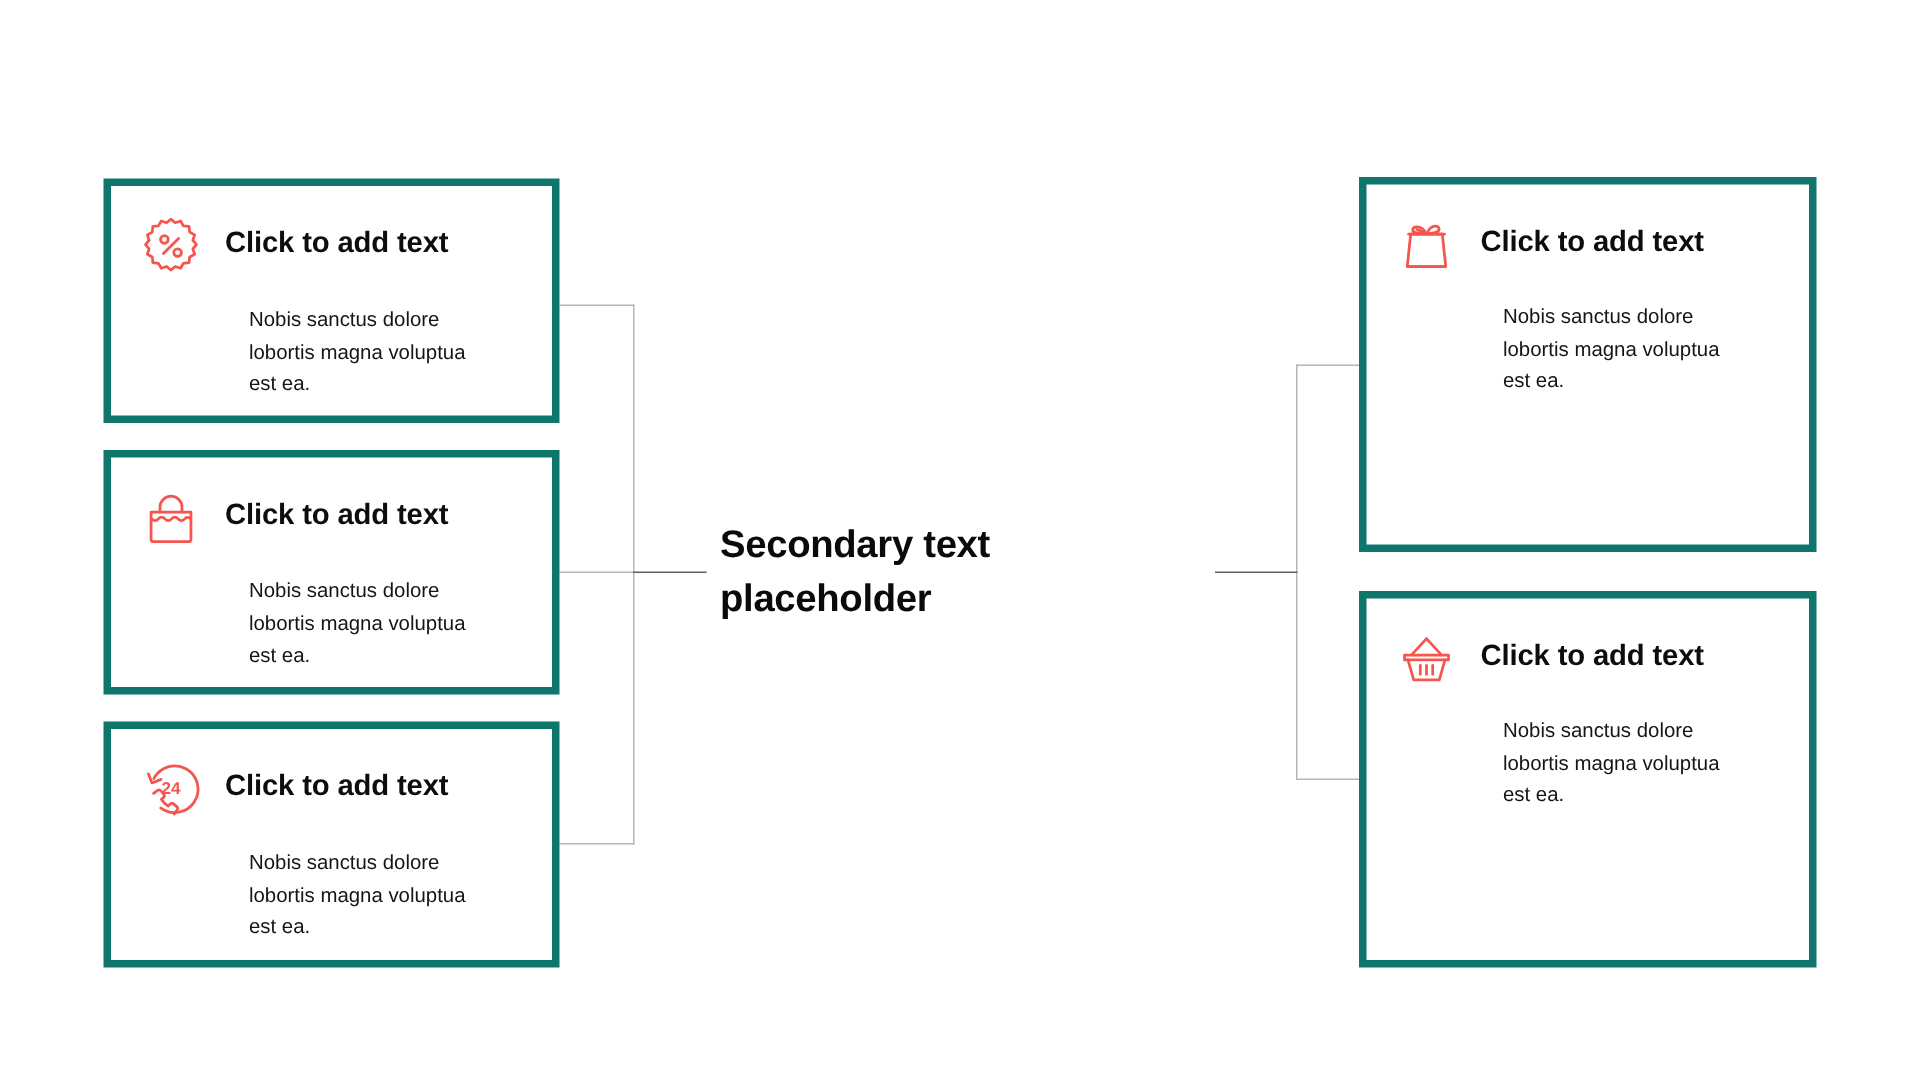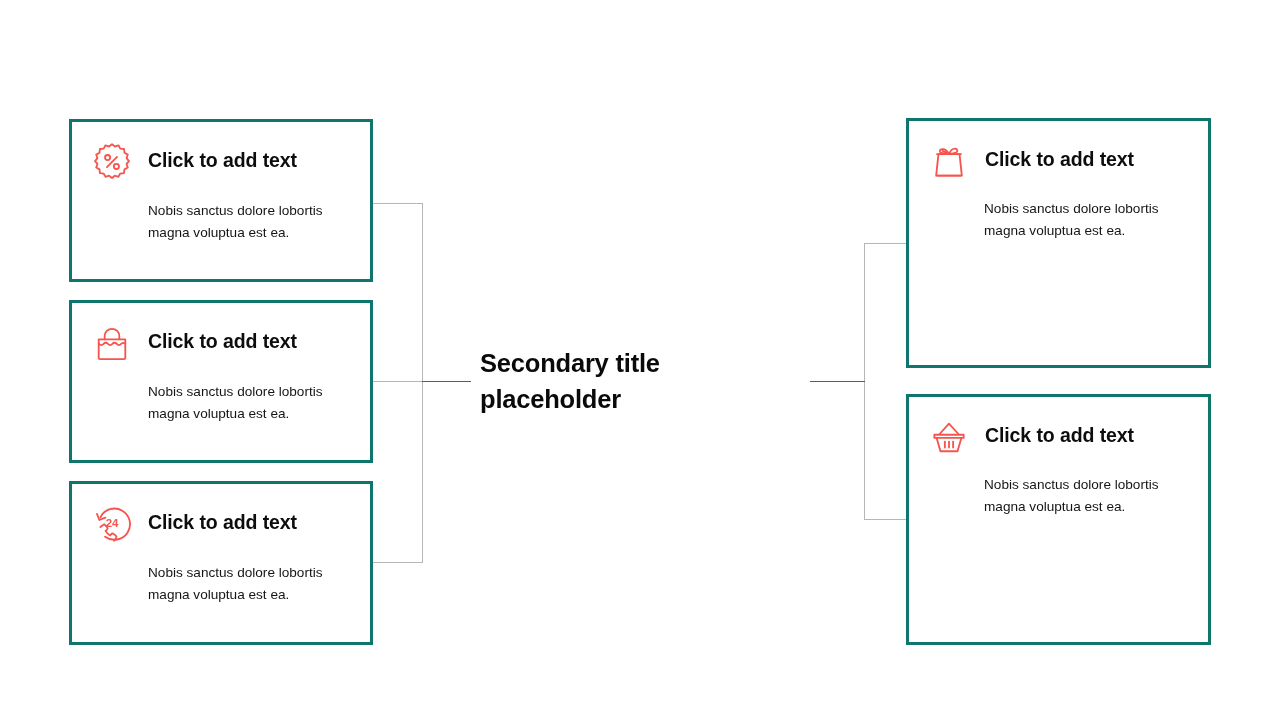--- a/index.html
+++ b/index.html
@@ -18,21 +18,21 @@
 
   .stage {
     position: absolute;
     inset: 0;
   }
 
   
   .card {
     position: absolute;
     box-sizing: border-box;
-    border: 3px solid #0f766e;
+    border: 5px solid #0f766e;
     background: #ffffff;
     padding: 16px;
   }
   .card-inner {
     position: absolute;
     left: 0;
     right: 0;
     top: 0;
     padding: 18px 16px 0 18px;
     box-sizing: border-box;
@@ -61,21 +61,21 @@
     line-height: 1.2;
     letter-spacing: -0.1px;
     margin: 0;
     padding-top: 9px;
     white-space: nowrap;
   }
   .card-body {
     font-size: 13.6px;
     line-height: 21.5px;
     color: #151515;
-    margin: 0;
+    margin: 16px;
     font-weight: normal;
   }
 
   
   .col-left .card-body {
     padding-left: 58px;
     padding-right: 8px;
     margin-top: 16px;
   }
   .col-right .card-body {
@@ -169,21 +169,21 @@
             </svg>
           </span>
           <div class="card-title">Click to add text</div>
         </div>
         <p class="card-body">Nobis sanctus dolore lobortis magna voluptua est ea.</p>
       </div>
     </div>
 
   </div>
 
-  <div class="center-title">Secondary title placeholder</div>
+  <div class="center-title">Secondary text placeholder</div>
 
   <div class="col-right">
 
     <div class="card" style="left:906px; top:118px; width:305px; height:250px;">
       <div class="card-inner">
         <div class="card-head">
           <span class="card-icon">
             <svg viewBox="0 0 48 48" fill="none" stroke="#f5554d" stroke-width="2" stroke-linecap="round" stroke-linejoin="round">
               <path d="M12.5 16.5 h23 l2.5 23.5 h-28 Z"></path>
               <path d="M11.0 16.5 h26"></path>

